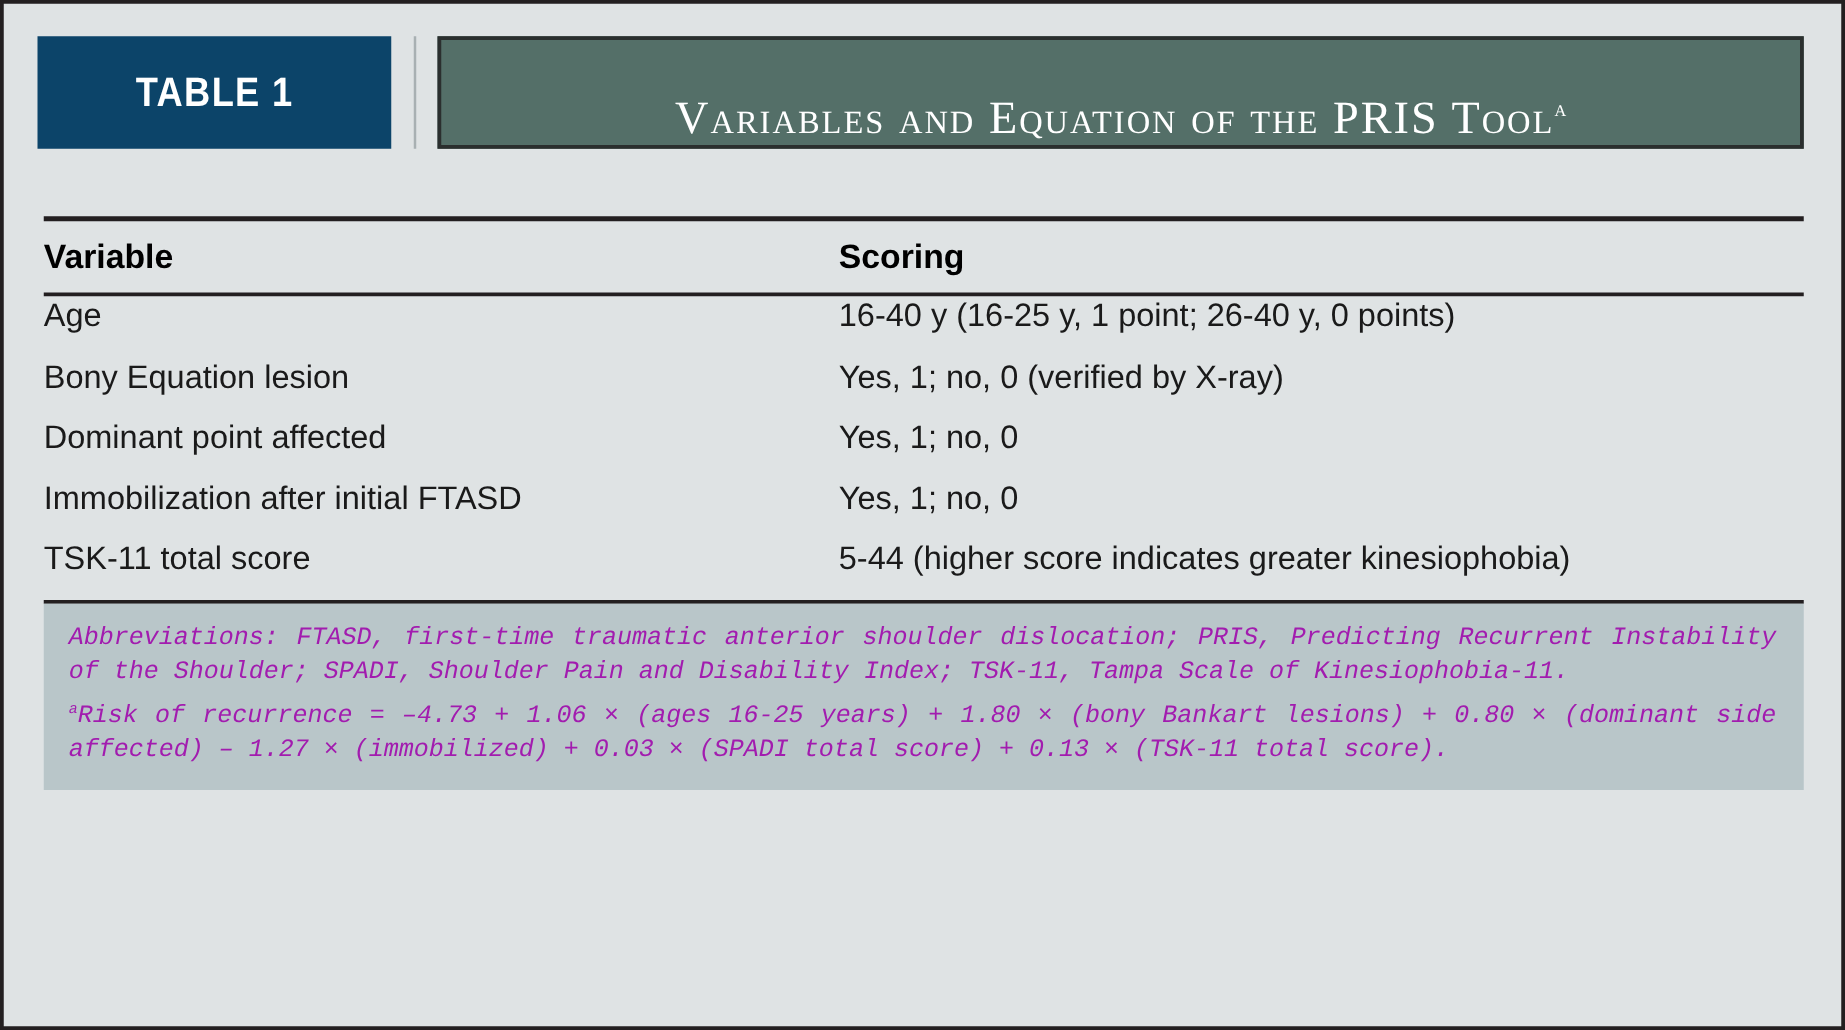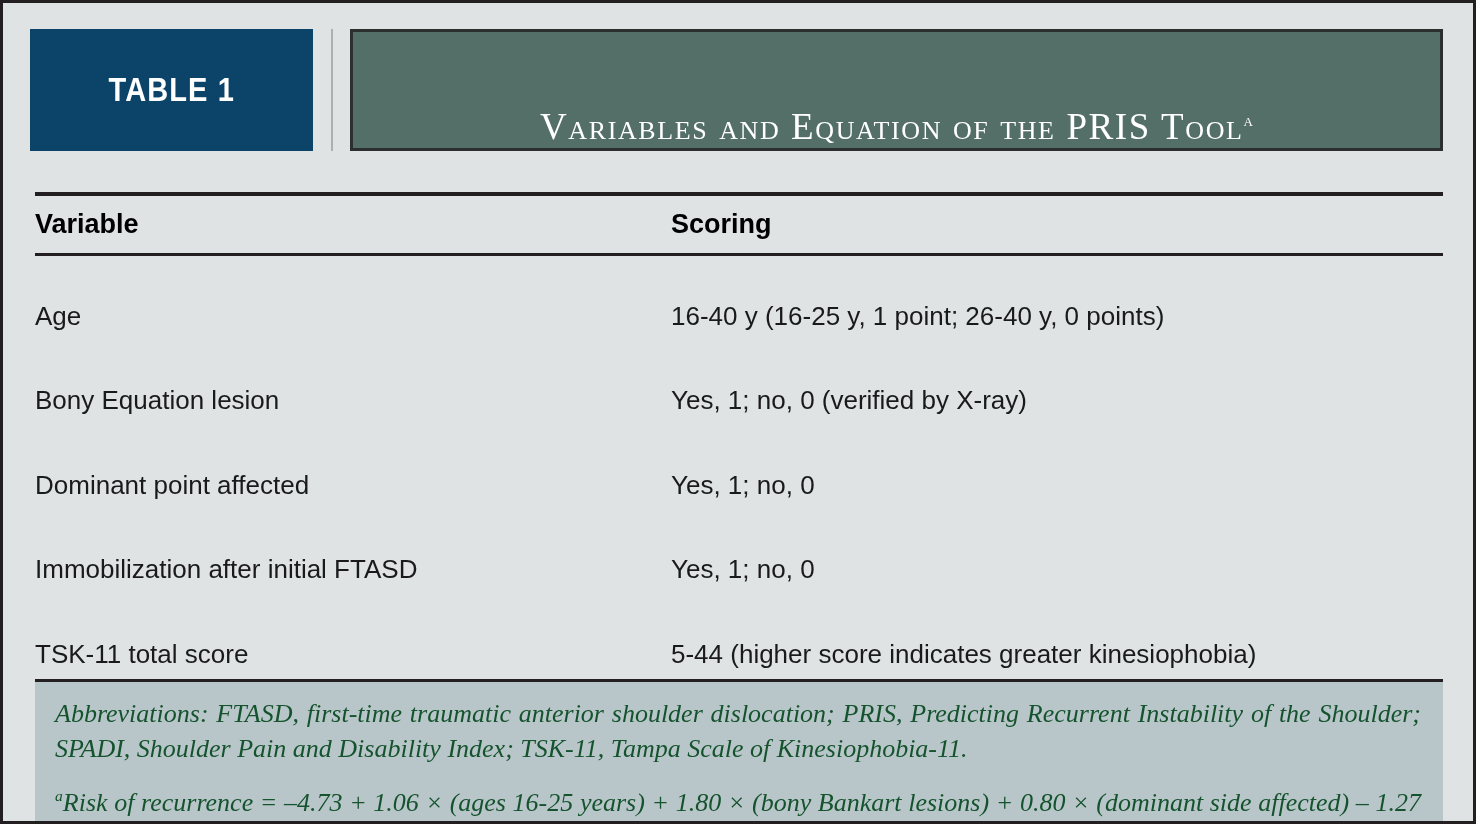--- a/index.html
+++ b/index.html
@@ -19,21 +19,21 @@
     background: #dfe3e4;
     border: 3px solid #231f20;
     overflow: hidden;
   }
 
   
   .header-band {
     display: flex;
     align-items: stretch;
     padding: 26px 30px 0 27px;
-    height: 148px;
+    height: 116px;
     box-sizing: border-box;
   }
 
   .table-badge {
     width: 283px;
     background: #0c4469;
     display: flex;
     align-items: center;
     justify-content: center;
     flex: 0 0 auto;
@@ -73,21 +73,21 @@
     line-height: 1.1;
   }
   .title-text .sup {
     font-size: 0.52em;
     vertical-align: super;
     letter-spacing: 0;
   }
 
   
   .table-body {
-    padding: 3px 30px 0 32px;
+    padding: 16px 30px 0 32px;
   }
 
   .rule-top {
     height: 4px;
     background: #231f20;
     margin-top: 38px;
   }
   .rule-header {
     height: 3px;
     background: #231f20;
@@ -119,50 +119,48 @@
     font-family: "Liberation Sans", sans-serif;
     font-weight: bold;
     font-size: 27px;
     color: #000000;
     transform: scaleX(0.9);
     transform-origin: left center;
   }
 
   .data-row {
     height: 48.5px;
-    align-items: center;
-    margin-top: 36px;
   }
   .data-cell {
     font-family: "Liberation Sans", sans-serif;
     font-size: 26px;
     color: #1a1a1a;
     white-space: nowrap;
     transform: scaleX(0.9);
     transform-origin: left center;
   }
 
   
   .footnote-panel {
     margin: 0 30px 0 32px;
     background: #b9c6c9;
     padding: 14px 22px 18px 20px;
     box-sizing: border-box;
   }
   .footnote-text {
-    font-family: Liberation Serif, serif;
+    font-family: Liberation Mono, monospace;
     font-style: italic;
-    font-size: 26px;
+    font-size: 20px;
     line-height: 1.36;
-    color: #14532d;
+    color: #a21caf;
     text-align: justify;
     margin: 0;
   }
   .footnote-text + .footnote-text {
-    margin-top: 19px;
+    margin-top: 8px;
   }
   .footnote-text .sup {
     font-size: 0.6em;
     vertical-align: super;
     font-style: italic;
   }
 </style>
 </head>
 <body>
 

